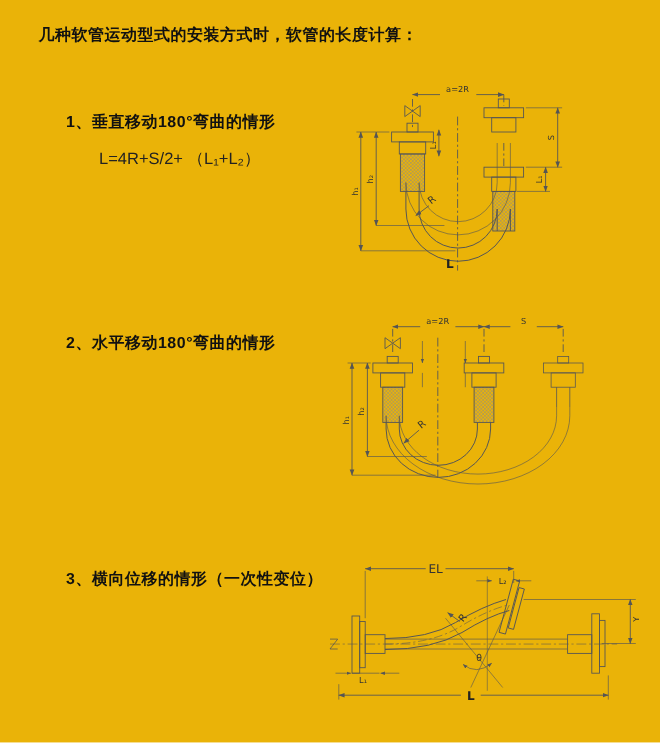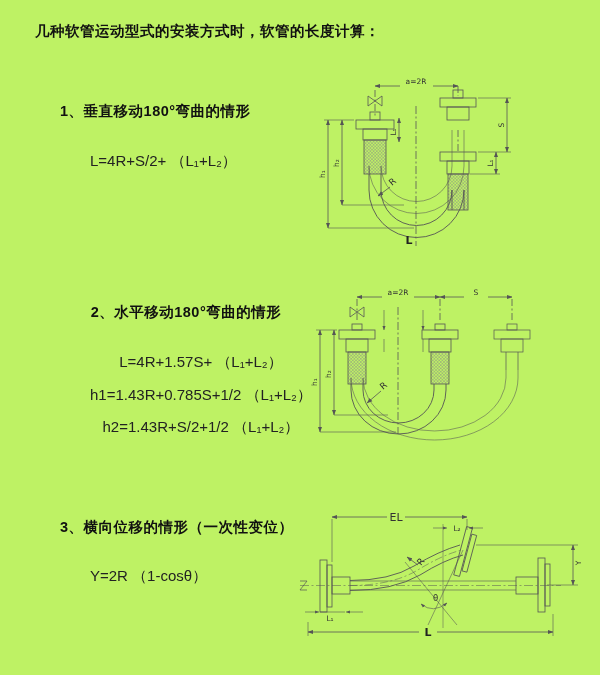--- a/index.html
+++ b/index.html
@@ -1,21 +1,21 @@
 <!DOCTYPE html>
 <html><head>
 <meta charset="utf-8">
 <style>
   html,body{margin:0;padding:0;background:#ffffff;}
-  #page{position:relative;width:600px;height:675px;background:#bef264;overflow:hidden;
+  #page{position:relative;width:600px;height:675px;background:#eab308;overflow:hidden;
         font-family:"Liberation Sans","DejaVu Sans",sans-serif;color:#1c1c1c;}
   .title{position:absolute;left:35px;top:22px;font-size:14.5px;font-weight:bold;letter-spacing:0.5px;color:#111;}
   .section{position:absolute;left:60px;}
   .sec-heading{font-size:14.5px;font-weight:bold;color:#111;letter-spacing:0.5px;line-height:20px;}
-  .formulas{margin:24px 0 0 30px;font-size:15px;color:#222;}
+  .formulas{margin:8px 0 0 30px;font-size:15px;color:#222;}
   .formulas div{line-height:32.5px;white-space:nowrap;}
   .formulas.tight div{line-height:29px;}
   #sec1{top:101px;}
   #sec2{top:302px;text-align:center;}
   #sec3{top:517px;}
   svg{position:absolute;}
   svg text{font-family:"DejaVu Sans","Liberation Sans",sans-serif;fill:#333;}
   .dimtxt{font-size:7.5px;}
   .biglbl{font-size:11px;fill:#222;font-weight:bold;}
 </style>
@@ -28,31 +28,25 @@
 
   <div class="section" id="sec1">
     <div class="sec-heading">1、垂直移动180°弯曲的情形</div>
     <div class="formulas">
       <div>L=4R+S/2+ （L₁+L₂）</div>
     </div>
   </div>
 
   <div class="section" id="sec2">
     <div class="sec-heading">2、水平移动180°弯曲的情形</div>
-    <div class="formulas">
-      <div>L=4R+1.57S+ （L₁+L₂）</div>
-      <div>h1=1.43R+0.785S+1/2 （L₁+L₂）</div>
-      <div>h2=1.43R+S/2+1/2 （L₁+L₂）</div>
-    </div>
   </div>
 
   <div class="section" id="sec3">
     <div class="sec-heading">3、横向位移的情形（一次性变位）</div>
     <div class="formulas tight">
-      <div>Y=2R （1-cosθ）</div>
     </div>
   </div>
 
   <svg style="left:300px;top:68px" width="300" height="200" viewBox="0 0 300 200">
     <defs>
       <marker id="arr1" viewBox="0 0 8 8" refX="7.5" refY="4" markerWidth="7" markerHeight="7" orient="auto-start-reverse">
         <path d="M0,1 L8,4 L0,7 Z" fill="#555"></path>
       </marker>
       <pattern id="braid1" width="3.2" height="3.2" patternUnits="userSpaceOnUse">
         <path d="M0,3.2 L3.2,0 M0,0 L3.2,3.2" stroke="#8a8a8a" stroke-width="0.45"></path>

